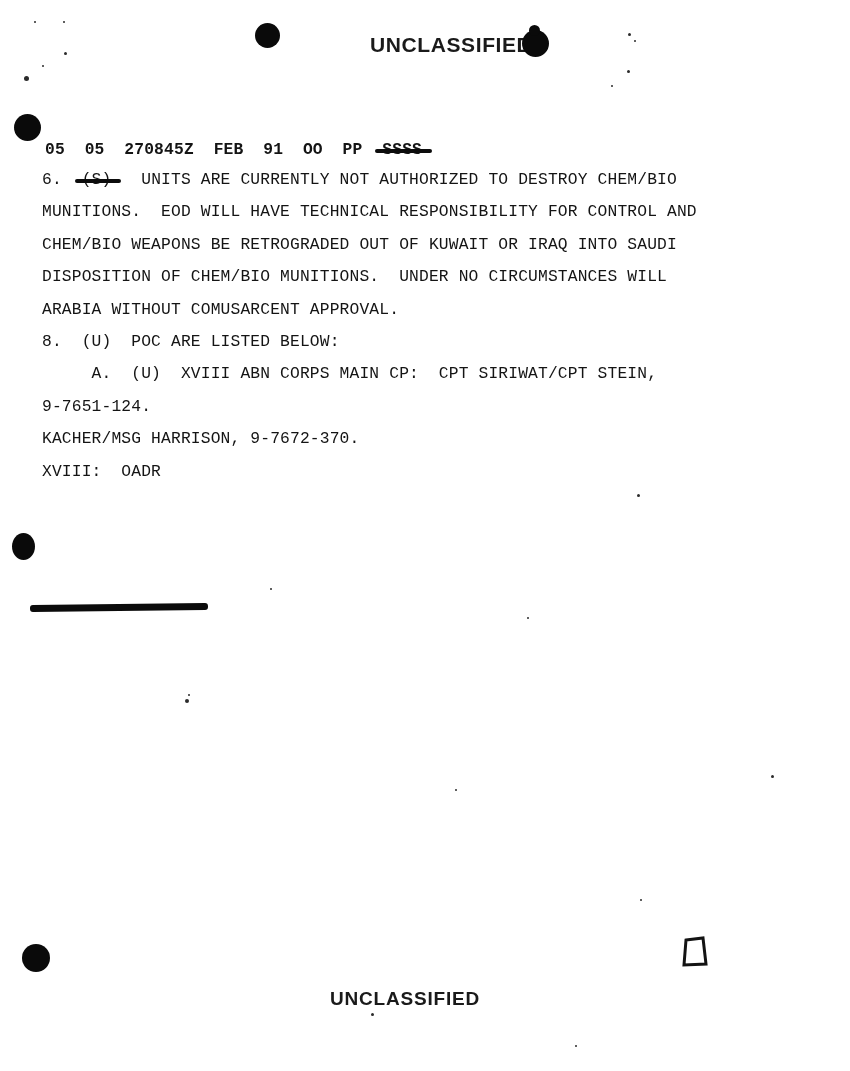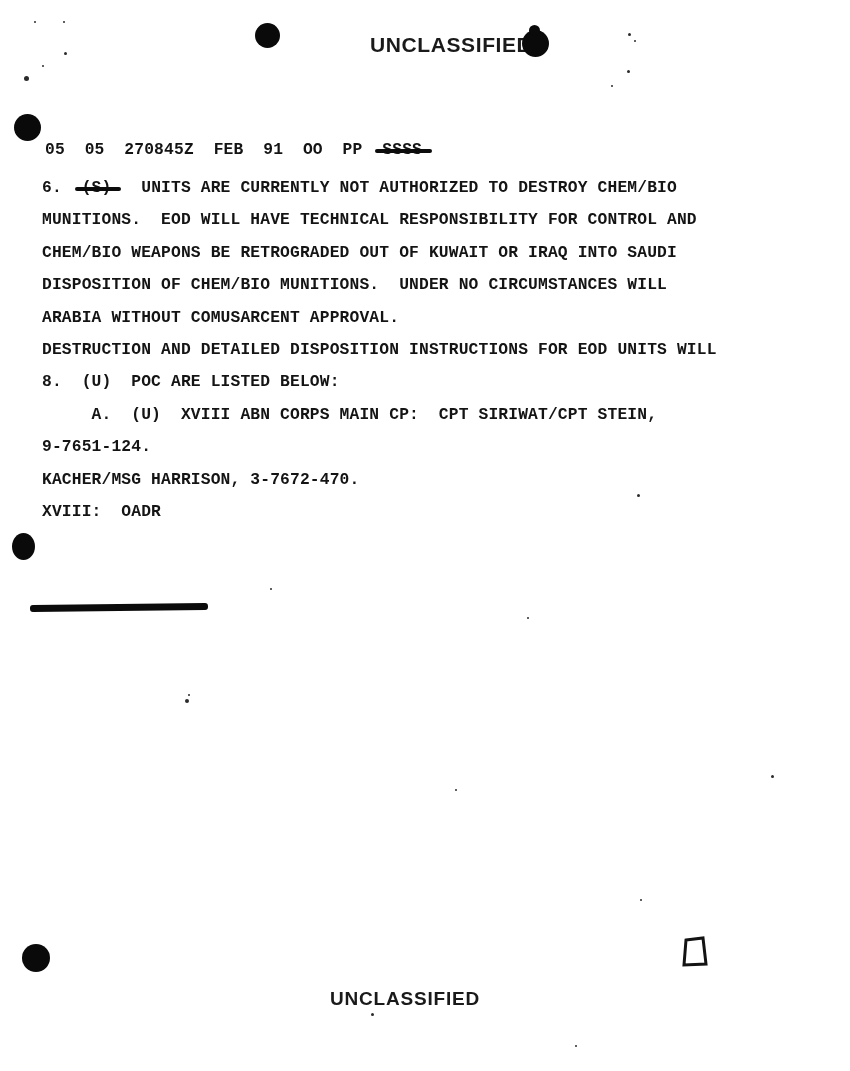--- a/index.html
+++ b/index.html
@@ -21,22 +21,22 @@
   }
   .classification.top { left:370px; top:33px; font-size:21px; letter-spacing:0.6px; }
   .classification.bottom { left:330px; top:988px; font-size:19px; letter-spacing:0.8px; }
 
   .msg-header {
     position:absolute; left:45px; top:112px;
     font-size:16.3px; line-height:28px; font-weight:bold;
     white-space:pre; letter-spacing:0.15px;margin-top:24px;
   }
   .doc-body {
-    position:absolute; left:42px; top:172px;
-    font-size:16.3px; line-height:32.4px; font-weight:bold;
+    position:absolute; left:42px; top:164px;
+    font-size:16.3px; line-height:32.4px; font-weight:normal;
     letter-spacing:0.15px;
   }
   .line { white-space:pre; height:32.4px; }
 
   .strike { position:relative; display:inline-block; }
   .strike::after {
     content:"";
     position:absolute;
     left:-7px; right:-10px;
     top:46%;
@@ -74,25 +74,24 @@
   <div class="classification top">UNCLASSIFIED</div>
 
   <div class="msg-header"><span>05  05  270845Z  FEB  91  OO  PP  </span><span class="strike">SSSS</span></div>
 
   <div class="doc-body">
       <div class="line"><span>6.  </span><span class="strike">(S)</span><span>   UNITS ARE CURRENTLY NOT AUTHORIZED TO DESTROY CHEM/BIO</span></div>
       <div class="line"><span>MUNITIONS.  EOD WILL HAVE TECHNICAL RESPONSIBILITY FOR CONTROL AND</span></div>
       <div class="line"><span>CHEM/BIO WEAPONS BE RETROGRADED OUT OF KUWAIT OR IRAQ INTO SAUDI</span></div>
       <div class="line"><span>DISPOSITION OF CHEM/BIO MUNITIONS.  UNDER NO CIRCUMSTANCES WILL</span></div>
       <div class="line"><span>ARABIA WITHOUT COMUSARCENT APPROVAL.</span></div>
-      <div class="line"><span>DESTRUCTION AND DETAILED DISPOSITION INSTRUCTIONS FOR EOD UNITS WILL</span></div>
       <div class="line"><span>8.  (U)  POC ARE LISTED BELOW:</span></div>
       <div class="line"><span>     A.  (U)  XVIII ABN CORPS MAIN CP:  CPT SIRIWAT/CPT STEIN,</span></div>
       <div class="line"><span>9-7651-124.</span></div>
-      <div class="line"><span>KACHER/MSG HARRISON, 3-7672-470.</span></div>
+      <div class="line"><span>KACHER/MSG HARRISON, 9-7672-370.</span></div>
       <div class="line"><span>XVIII:  OADR</span></div>
     </div>
 
   <div class="declas-bar"></div>
 
   <div id="dots-layer">
       <div class="dot" style="left: 255px; top: 23px; width: 25px; height: 25px;"></div>
       <div class="dot" style="left: 522px; top: 30px; width: 27px; height: 27px;"></div>
       <div class="dot" style="left: 529px; top: 25px; width: 11px; height: 11px;"></div>
       <div class="dot" style="left: 14px; top: 114px; width: 27px; height: 27px;"></div>

